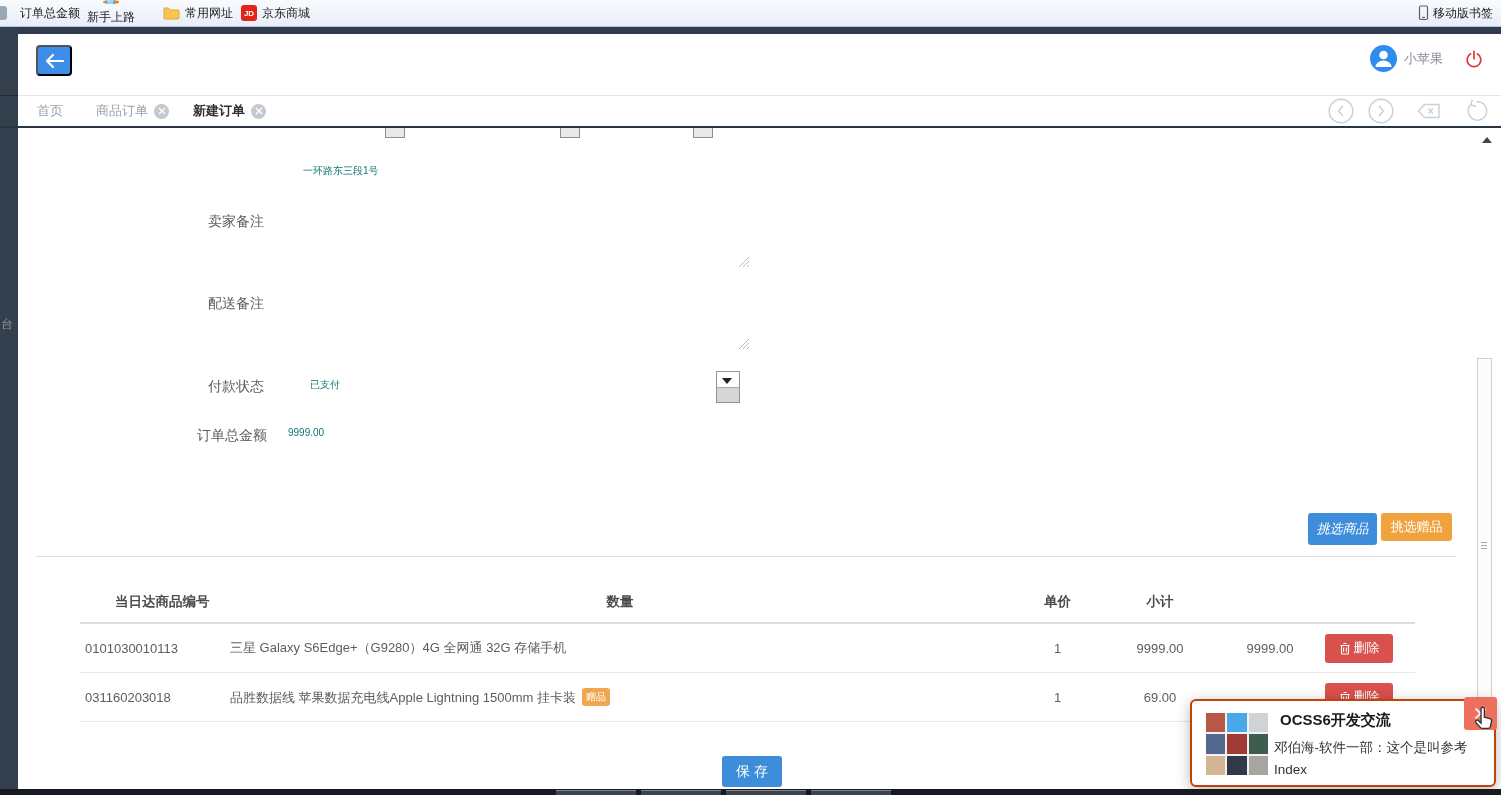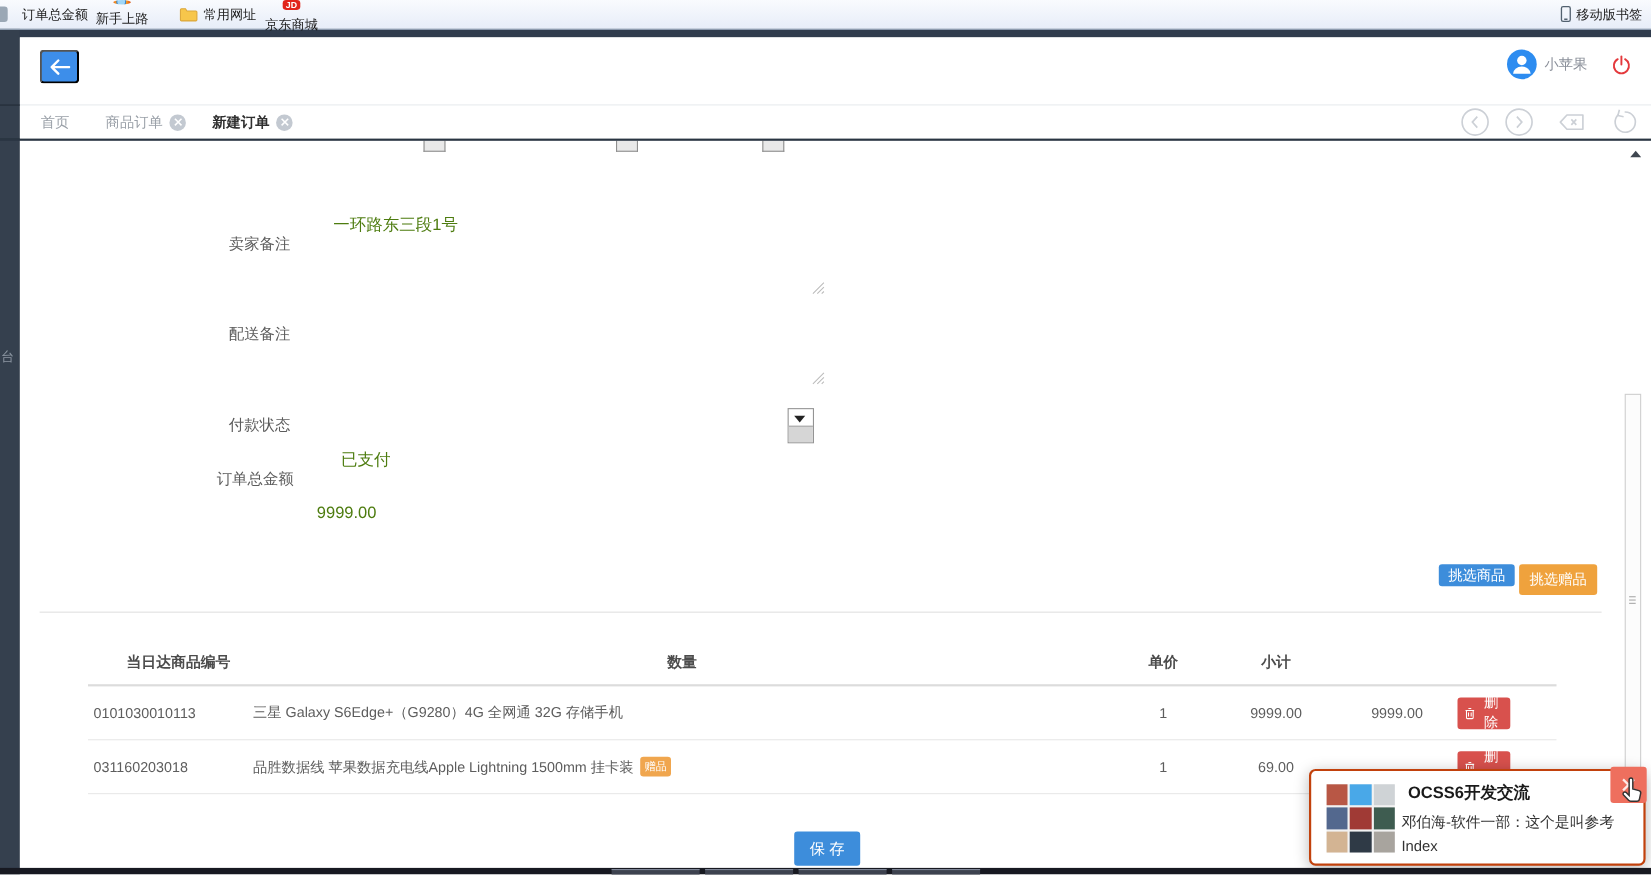--- a/index.html
+++ b/index.html
@@ -32,40 +32,40 @@
   .tab{position:absolute;top:0;height:30px;display:flex;align-items:center;font-size:13px;color:#9aa0a8;gap:6px;}
   .tab.active{color:#2f2f2f;font-weight:bold;}
   .tabclose{width:15px;height:15px;border-radius:50%;background:#c3c9d1;display:flex;align-items:center;justify-content:center;}
   .navico{position:absolute;top:2px;width:26px;height:26px;}
   .darkline{left:0;top:126px;width:1501px;height:2px;background:#2a3542;z-index:3;}
 
   
   .content{left:18px;top:128px;width:1483px;height:661px;background:#fff;}
   .psel{position:absolute;top:0;width:18px;height:9px;background:#e9e9e9;border:1px solid #8f8f8f;border-top:none;}
   .flabel{position:absolute;font-size:14px;color:#5c5c5c;white-space:nowrap;}
-  .fvalue{position:absolute;font-size:15px;color:#4d7c0f;white-space:nowrap;margin-top:31px;}
+  .fvalue{position:absolute;font-size:10px;color:#0f766e;white-space:nowrap;}
   .grip{position:absolute;width:12px;height:12px;}
   .selwidget{position:absolute;left:698px;top:243px;width:22px;height:30px;background:#fff;border:1px solid #949494;}
   .selwidget .tri{position:absolute;left:5px;top:6px;width:0;height:0;border-left:5px solid transparent;border-right:5px solid transparent;border-top:6px solid #222;}
   .selwidget .shade{position:absolute;left:0;right:0;bottom:0;height:14px;background:#d6d6d6;border-top:1px solid #aaa;}
   .btn{position:absolute;border:none;border-radius:3px;color:#fff;font-size:13px;display:flex;align-items:center;justify-content:center;font-family:inherit;}
   .btn-blue{background:#3d8ddb;}
   .btn-orange{background:#efa23d;}
   .divider{position:absolute;left:18px;top:428px;width:1420px;height:1px;background:#e0e0e0;}
 
   
   .tbl{position:absolute;left:62px;top:453px;width:1335px;}
   .trow{display:grid;grid-template-columns:150px 780px 95px 110px 110px 90px;align-items:center;}
   .thead{height:41px;border-bottom:2px solid #dcdcdc;}
   .th{font-size:13.5px;font-weight:bold;color:#4c4c4c;}
   .tdata{height:48px;border-bottom:1px solid #e8e8e8;}
   .td{font-size:13px;color:#5d5d5d;}
   .c-center{text-align:center;}
   .badge{display:inline-block;background:#f0a64e;color:#fff;font-size:10px;padding:2px 4px;border-radius:3px;margin-left:6px;vertical-align:2px;}
-  .delbtn{width:48px;height:29px;background:#d8514d;border:none;border-radius:3px;color:#fff;font-size:13px;display:inline-flex;align-items:center;justify-content:center;gap:3px;font-family:inherit;}
+  .delbtn{width:68px;height:29px;background:#d8514d;border:none;border-radius:3px;color:#fff;font-size:13px;display:inline-flex;align-items:center;justify-content:center;gap:3px;font-family:inherit;}
 
   
   .sb-up{left:1482px;top:137px;width:0;height:0;border-left:5px solid transparent;border-right:5px solid transparent;border-bottom:6px solid #3f4650;z-index:4;}
   .sb-thumb{left:1477px;top:358px;width:13px;height:372px;background:#fcfcfc;border:1px solid #cfcfcf;z-index:4;}
   .sb-grip{position:absolute;left:3px;top:183px;width:6px;height:1px;background:#a9a9a9;box-shadow:0 3px 0 #a9a9a9,0 6px 0 #a9a9a9;}
 
   
   .popup{left:1190px;top:699px;width:302px;height:84px;background:#fff;border:2px solid #c2410c;border-radius:6px;box-shadow:0 3px 14px rgba(0,0,0,.28);z-index:50;}
   .avgrid{position:absolute;left:14px;top:12px;width:62px;height:62px;display:grid;grid-template-columns:repeat(3,1fr);grid-template-rows:repeat(3,1fr);gap:2px;background:#f2f2f2;}
   .avgrid div{width:100%;height:100%;}
@@ -94,21 +94,21 @@
     <div class="bmitem" style="left:87px;gap:5px;flex-direction:column;">
       <span class="fox"></span>
       <span>新手上路</span>
     </div>
     <div class="bmitem" style="left:163px;gap:5px;">
       <svg width="17" height="13" viewBox="0 0 17 13">
           <path d="M1 3 V2 a1 1 0 0 1 1-1 h3.6 l1.4 2 H15 a1 1 0 0 1 1 1 v7 a1 1 0 0 1 -1 1 H2 a1 1 0 0 1 -1-1 Z" fill="#f7c64b" stroke="#dca73a" stroke-width="1"></path>
         </svg>
       <span>常用网址</span>
     </div>
-    <div class="bmitem" style="left:241px;gap:5px;flex-direction:column;">
+    <div class="bmitem" style="left:241px;gap:5px;">
       <span class="jdicon">JD</span>
       <span>京东商城</span>
     </div>
     <div class="bmitem" style="right:8px;gap:4px;">
       <svg width="11" height="16" viewBox="0 0 11 16">
           <rect x="1.5" y="1" width="8" height="13.5" rx="1.5" fill="none" stroke="#52616f" stroke-width="1.2"></rect>
           <line x1="4" y1="12.5" x2="7" y2="12.5" stroke="#52616f" stroke-width="1.2"></line>
         </svg>
       <span>移动版书签</span>
     </div>
@@ -210,21 +210,21 @@
     <span class="flabel" style="left:190px;top:250px;">付款状态</span>
     <span class="fvalue" style="left:292px;top:250px;">已支付</span>
     <div class="selwidget">
       <span class="tri"></span>
       <span class="shade"></span>
     </div>
 
     <span class="flabel" style="left:179px;top:299px;">订单总金额</span>
     <span class="fvalue" style="left:270px;top:299px;">9999.00</span>
 
-    <button class="btn btn-blue" style="left:1290px;top:385px;width:69px;height:20px;">挑选商品</button>
+    <button class="btn btn-blue" style="left:1290px;top:385px;width:69px;height:32px;font-style:italic;">挑选商品</button>
     <button class="btn btn-orange" style="left:1363px;top:385px;width:71px;height:28px;">挑选赠品</button>
 
     <div class="divider"></div>
 
     <div class="tbl">
       <div class="trow thead">
         <div class="th" style="padding-left:35px;">当日达商品编号</div>
         <div class="th c-center">数量</div>
         <div class="th c-center">单价</div>
         <div class="th c-center">小计</div>

